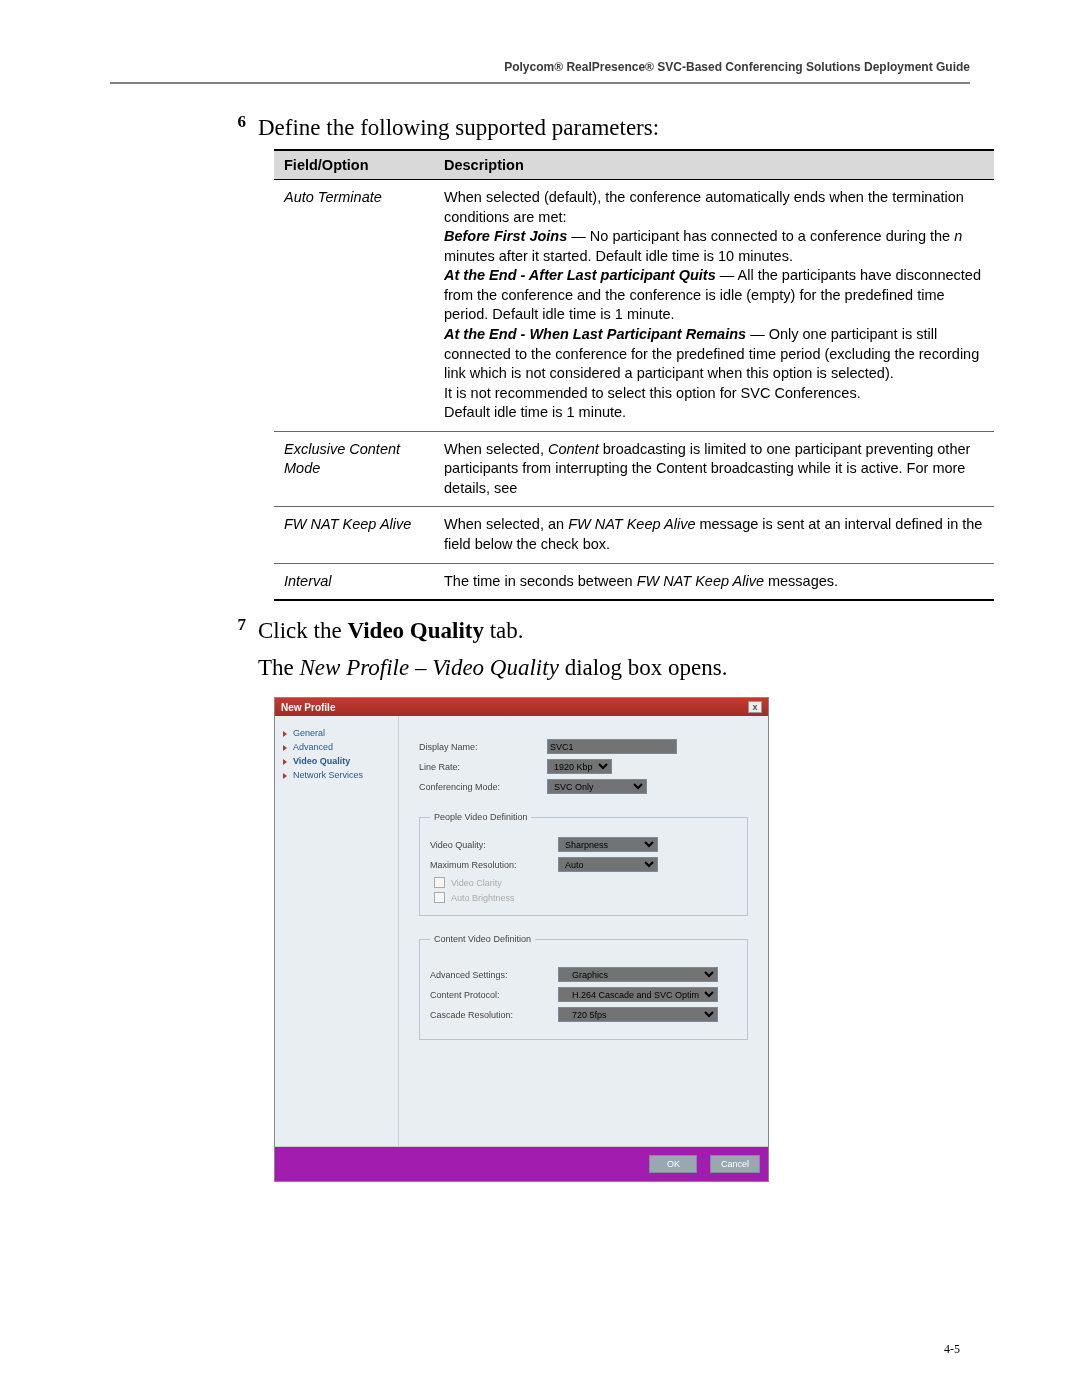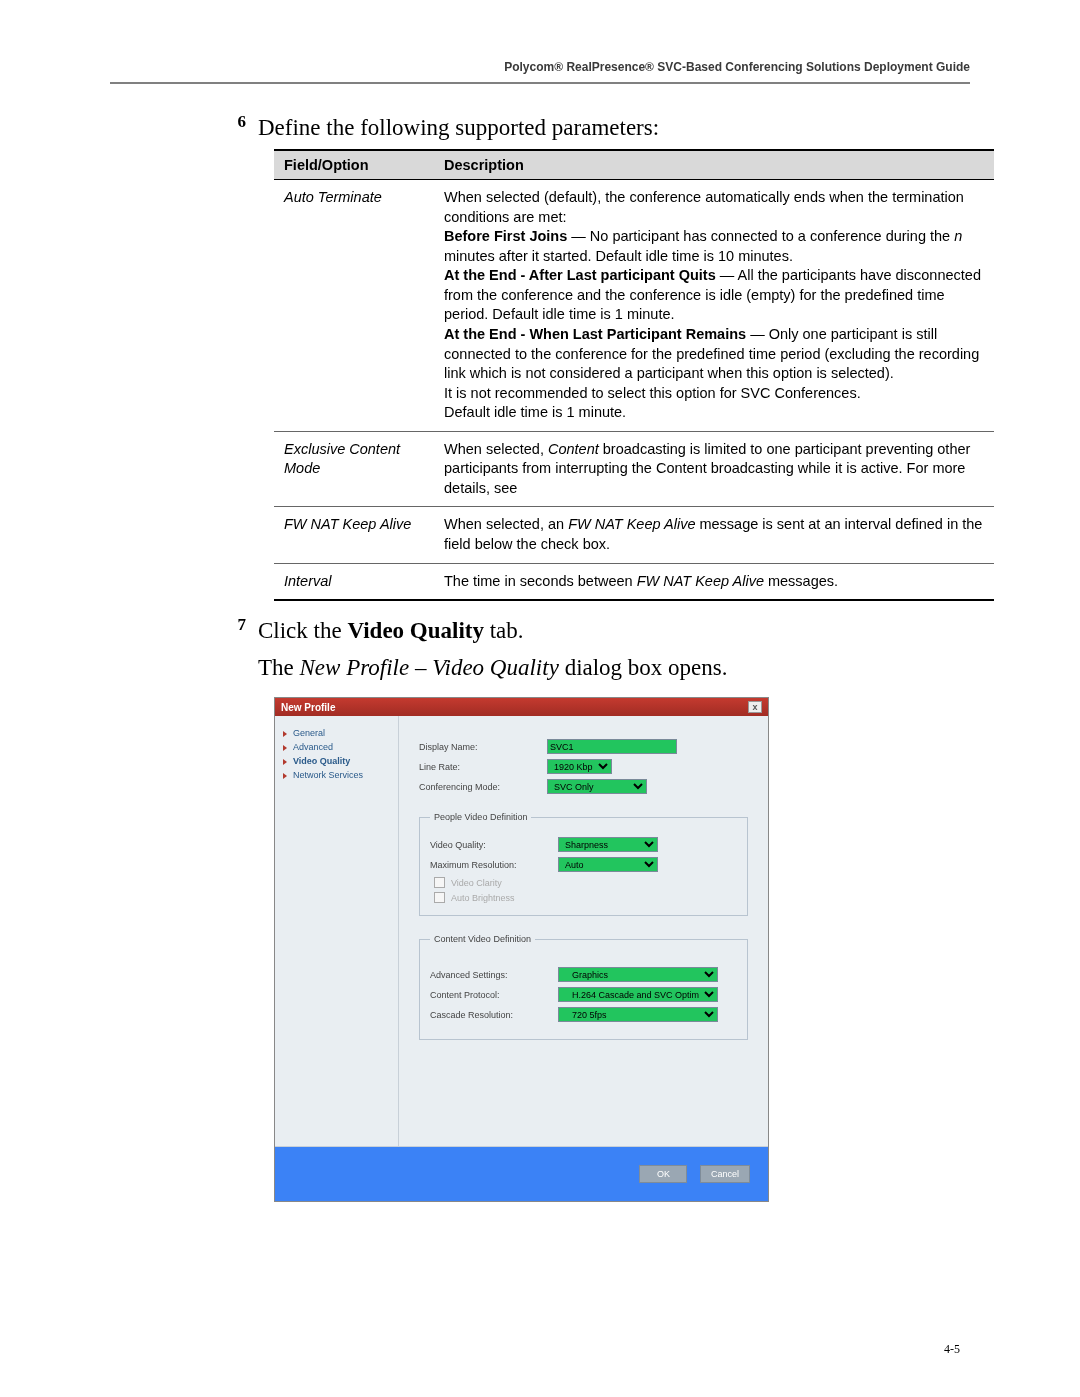--- a/index.html
+++ b/index.html
@@ -74,21 +74,21 @@
     padding: 8px 10px;
     vertical-align: top;
     border-top: 1px solid #666;
     line-height: 1.35;
   }
   table.desc td.field {
     font-style: italic;
     width: 160px;
   }
   .italic { font-style: italic; }
-  .bi { font-weight: bold; }
+  .bi { font-weight: bold; font-style: italic; }
   .serif-bold { font-family: "Palatino Linotype", Georgia, serif; font-weight: bold; }
   .serif-italic { font-family: "Palatino Linotype", Georgia, serif; font-style: italic; }
 
   
   .dialog-wrap {
     width: 495px;
     margin: 14px 0 0 164px;
     border: 1px solid #888;
     background: #e9eef2;
     font-family: Tahoma, Arial, sans-serif;
@@ -154,21 +154,21 @@
     margin: 5px 0;
   }
   .form-label {
     width: 128px;
     color: #444;
     font-size: 9px;
   }
   .form-input, .form-select {
     font-size: 9px;
     border: 1px solid #7a8a9a;
-    background: #22c55e;
+    background: #737373;
     height: 15px;
     padding: 0 2px;
     font-family: inherit;
   }
   .form-input { width: 130px; }
   .form-select.small { width: 65px; }
   .form-select.med { width: 100px; }
   .form-select.wide { width: 160px; padding-left: 9px; }
   fieldset.group {
     border: 1px solid #b8c4d0;
@@ -188,23 +188,23 @@
   }
   .chk {
     width: 11px; height: 11px;
     border: 1px solid #aaa;
     margin-right: 6px;
     background: #f6f6f6;
   }
   .chk-label.disabled { color: #aaa; }
   .dialog-footer {
     border-top: 1px solid #c8d0d8;
-    padding: 18px;
+    padding: 8px;
     text-align: right;
-    background: #3b82f6;
+    background: #a21caf;
   }
   .dlg-btn {
     display: inline-block;
     min-width: 48px;
     text-align: center;
     padding: 3px 10px;
     margin-left: 10px;
     font-size: 9px;
     color: #fff;
     background: #9aa7b3;

